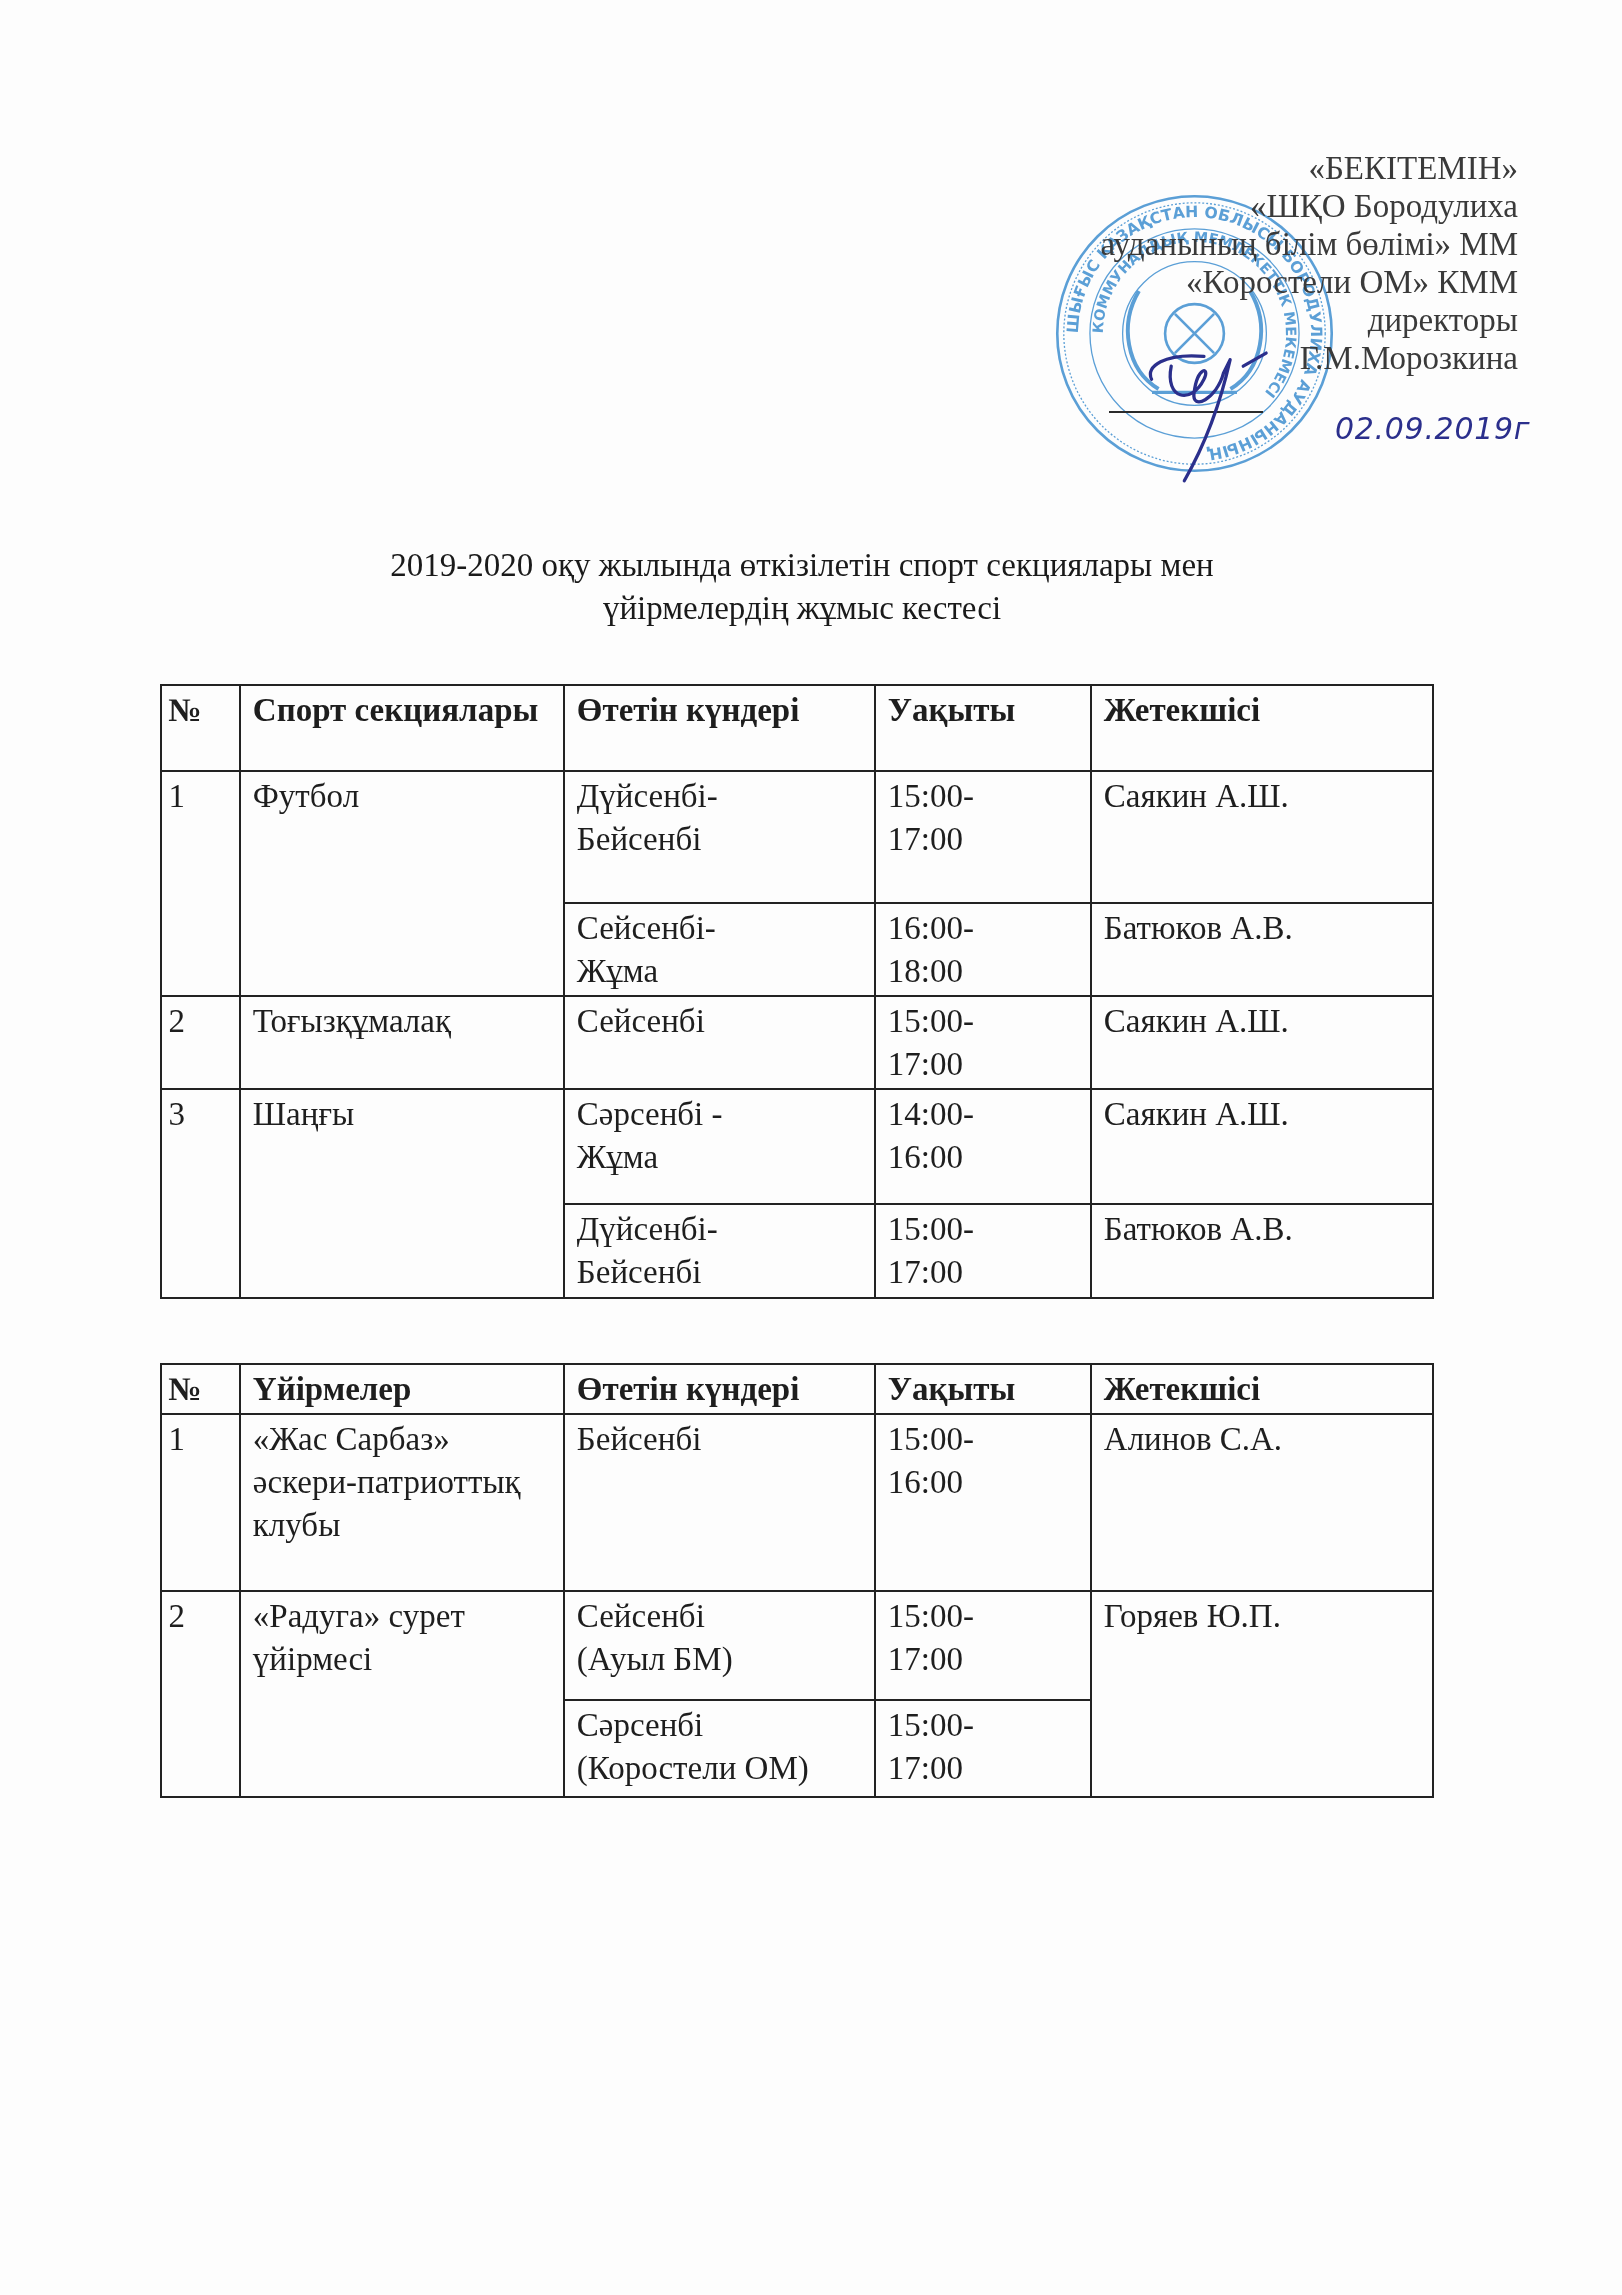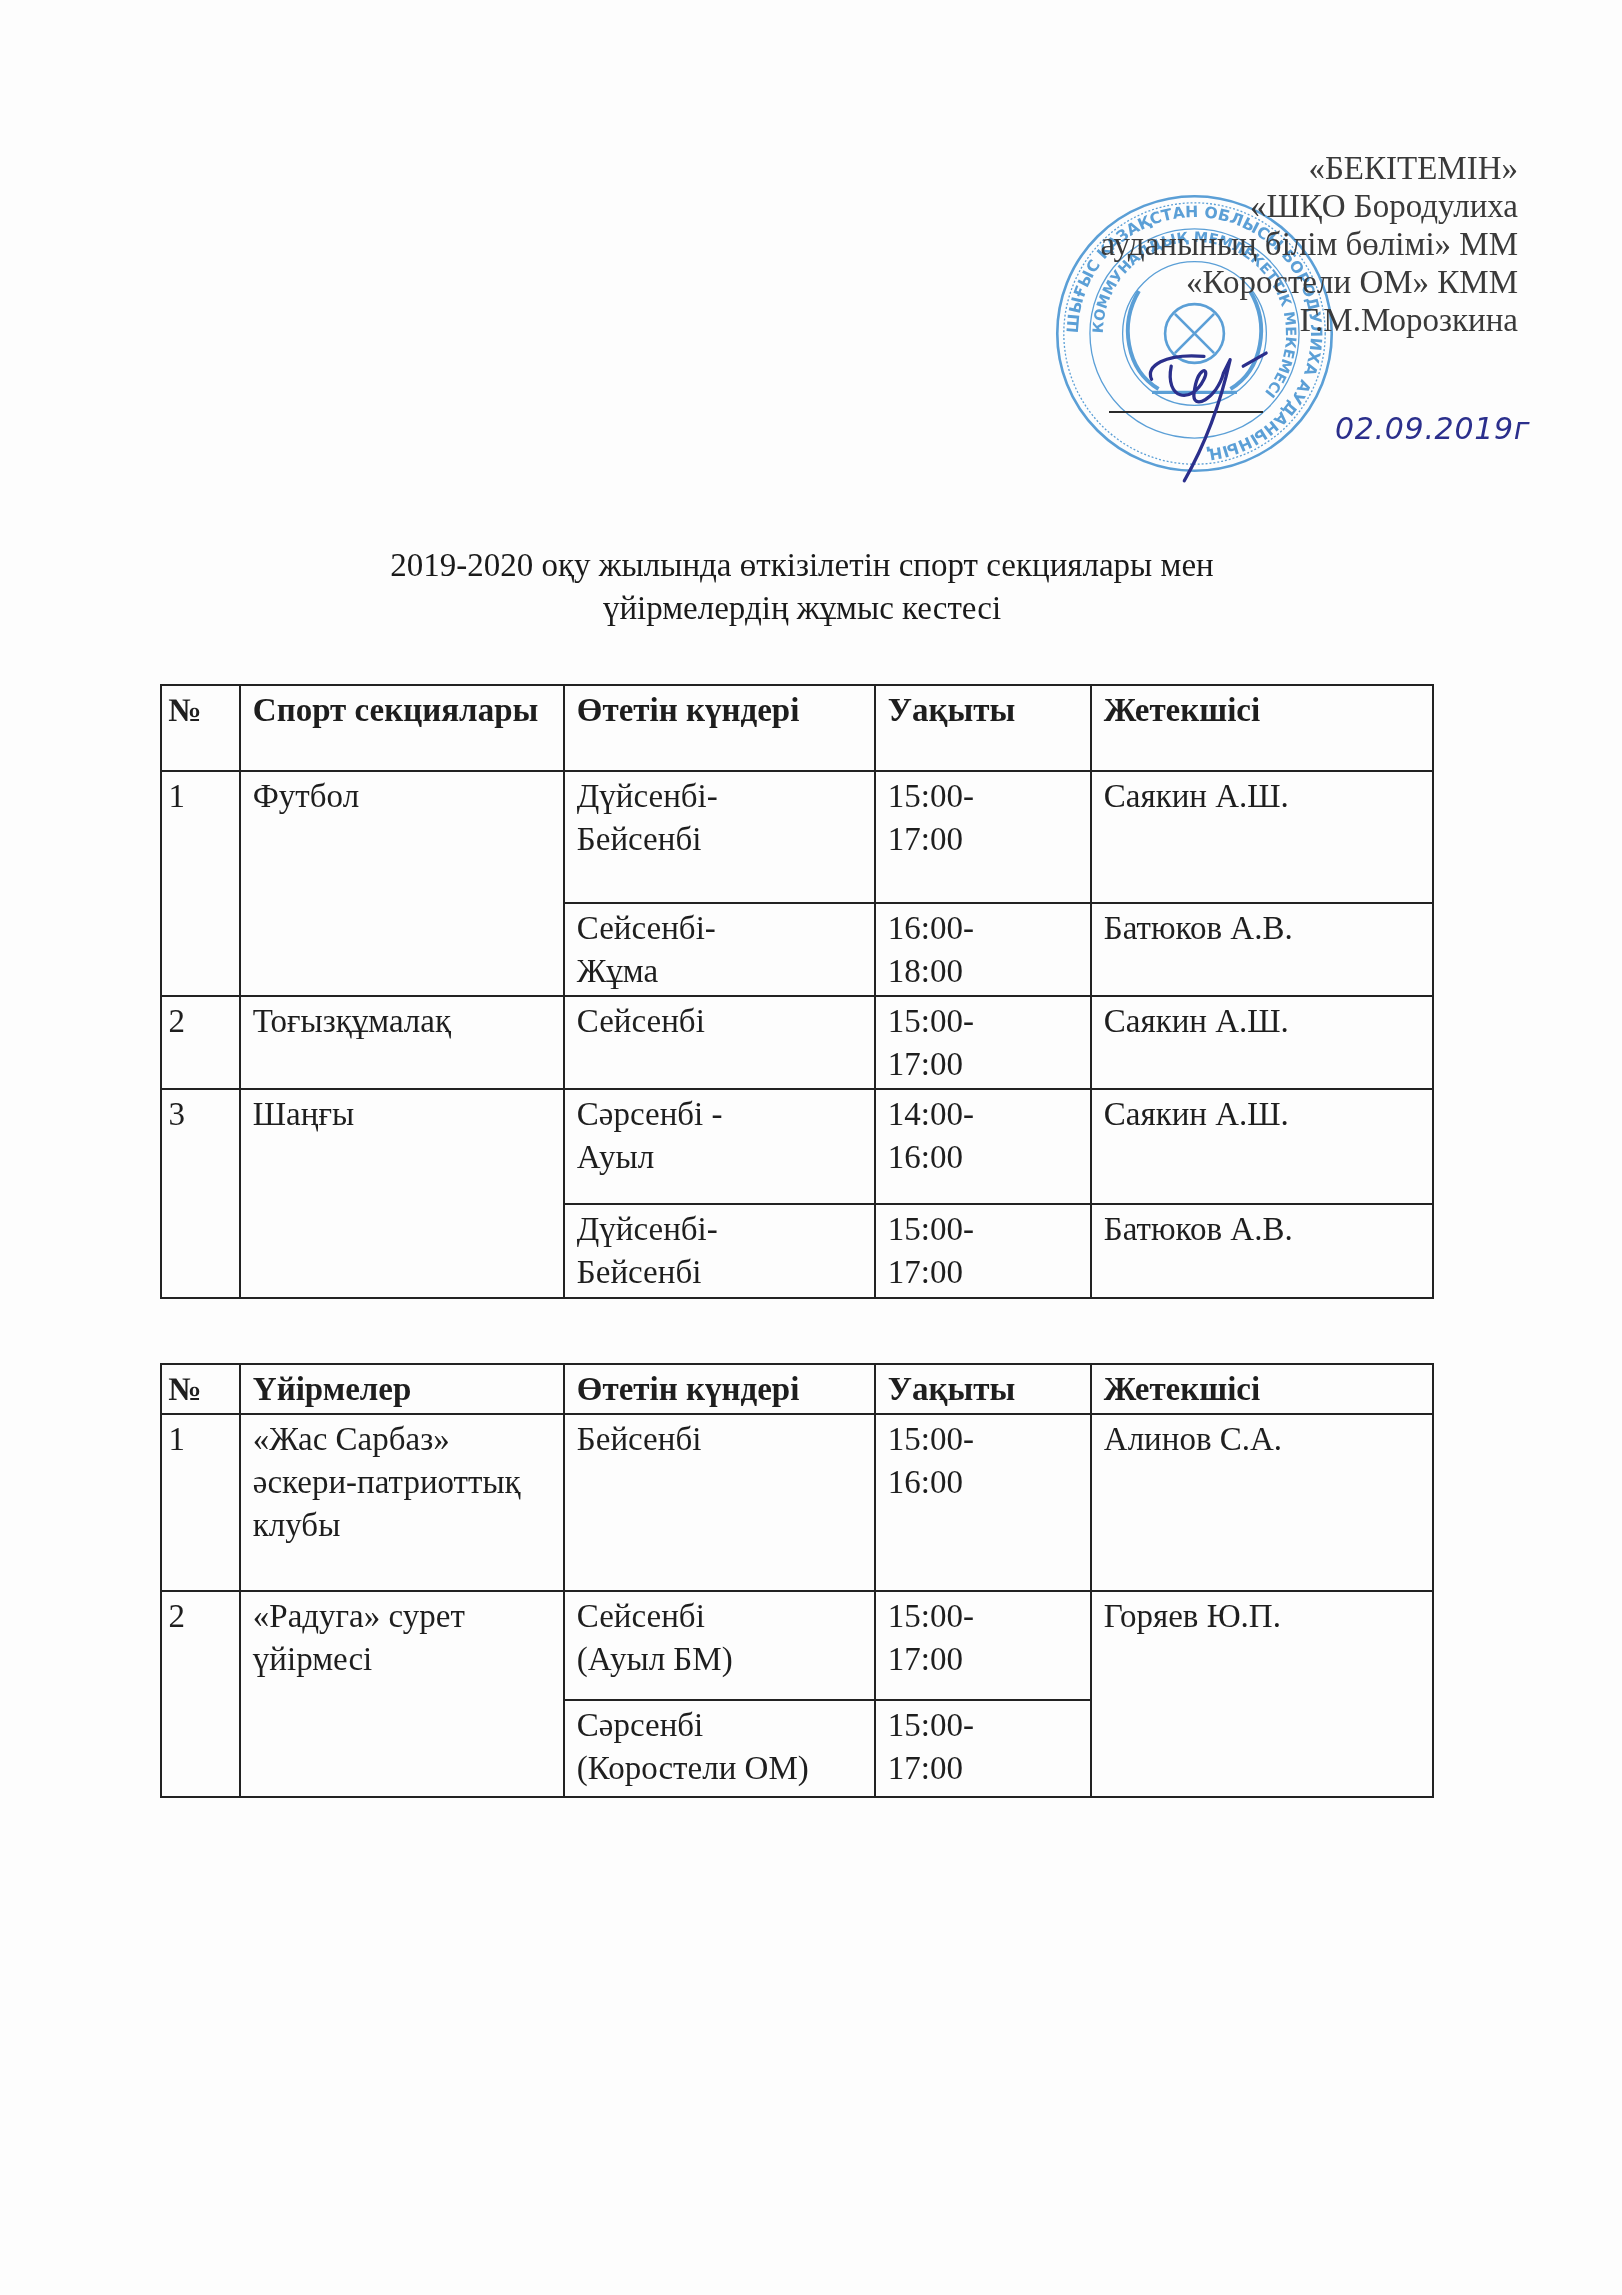--- a/index.html
+++ b/index.html
@@ -84,20 +84,21 @@
   #t2 { top: 1363px; }
 </style>
 </head>
 <body>
 
 <div class="approval">
   <div>«БЕКІТЕМІН»</div>
   <div>«ШҚО  Бородулиха</div>
   <div>ауданының білім бөлімі» ММ</div>
   <div>«Коростели ОМ» КММ</div>
+  <div>директоры</div>
   <div>Г.М.Морозкина</div>
 </div>
 
 <svg class="stamp" viewBox="0 0 430 430">
   <defs>
     <path id="outerArc" d="M215,215 m-178,0 a178,178 0 1,1 356,0 a178,178 0 1,1 -356,0"></path>
     <path id="innerArc" d="M215,215 m-140,0 a140,140 0 1,1 280,0 a140,140 0 1,1 -280,0"></path>
   </defs>
   <g fill="none" stroke="#3f8fd0">
     <circle cx="215" cy="215" r="210" stroke-width="4"></circle>
@@ -174,21 +175,21 @@
 17:00</td>
     <td>Саякин А.Ш.</td>
   </tr>
 
   <tr style="height:115px">
     <td class="num" rowspan="2">3</td>
     <td rowspan="2" style="">
       <span>Шаңғы</span>
     </td>
     <td style="white-space:pre-line">Сәрсенбі -
-Ауыл</td>
+Жұма</td>
     <td style="white-space:pre-line">14:00-
 16:00</td>
     <td>Саякин А.Ш.</td>
   </tr>
   <tr style="height:90px">
     <td style="white-space:pre-line">Дүйсенбі-
 Бейсенбі</td>
     <td style="white-space:pre-line">15:00-
 17:00</td>
     <td>Батюков А.В.</td>

